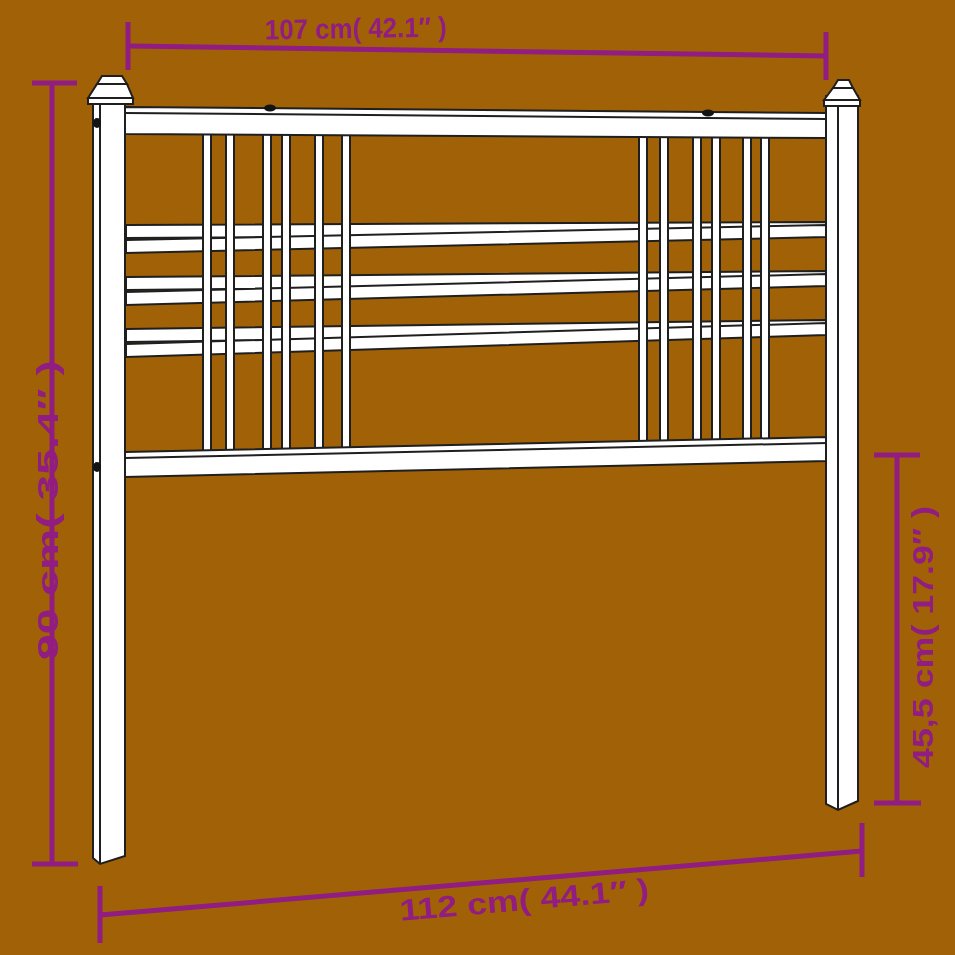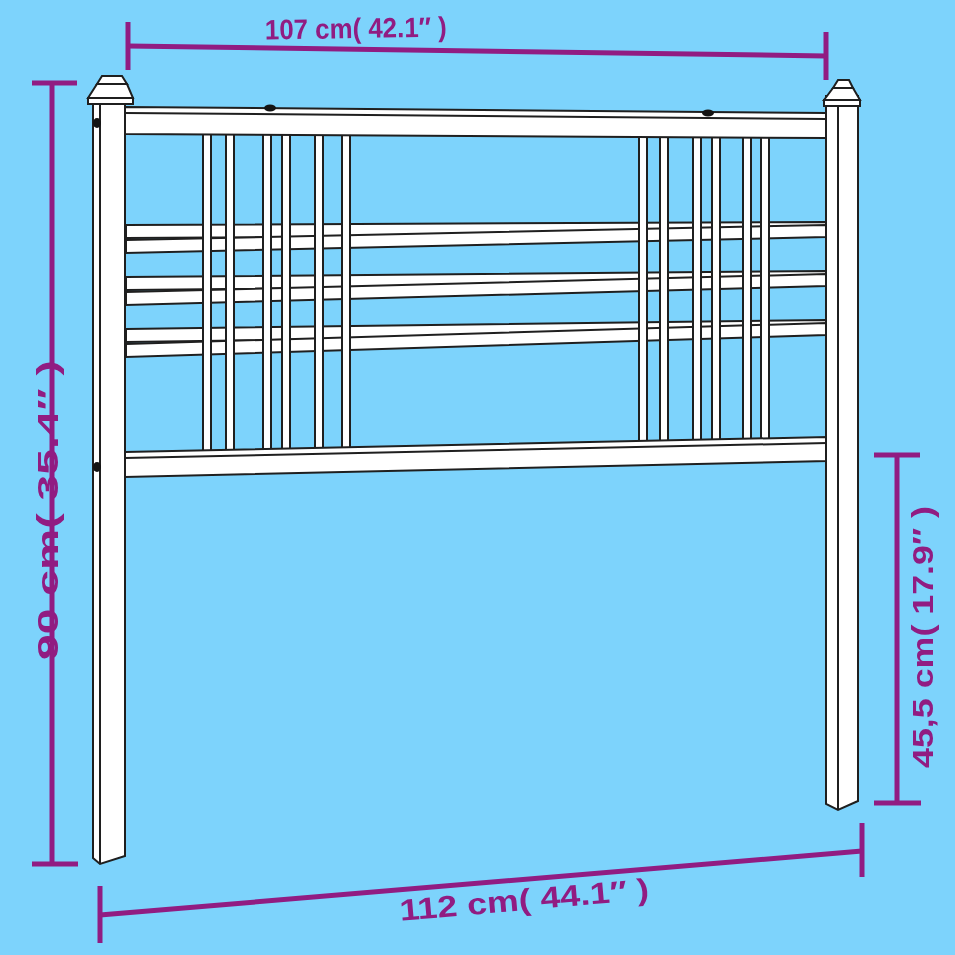--- a/index.html
+++ b/index.html
@@ -7,21 +7,21 @@
     padding: 0;
     background: #ffffff;
     width: 955px;
     height: 955px;
     overflow: hidden;
   }
   .stage {
     position: relative;
     width: 955px;
     height: 955px;
-    background: #7dd3fc;
+    background: #a16207;
   }
   svg { display: block; }
   .art  { stroke: #1f1f1f; stroke-width: 2; fill: #ffffff; }
   .artline { stroke: #1f1f1f; stroke-width: 2; fill: none; }
   .dot  { fill: #141414; stroke: none; }
   .dim  { stroke: #911c82; stroke-width: 5; fill: none; stroke-linecap: butt; }
   .dimtext {
     fill: #911c82;
     font-family: "Liberation Sans", "DejaVu Sans", sans-serif;
     font-weight: bold;

